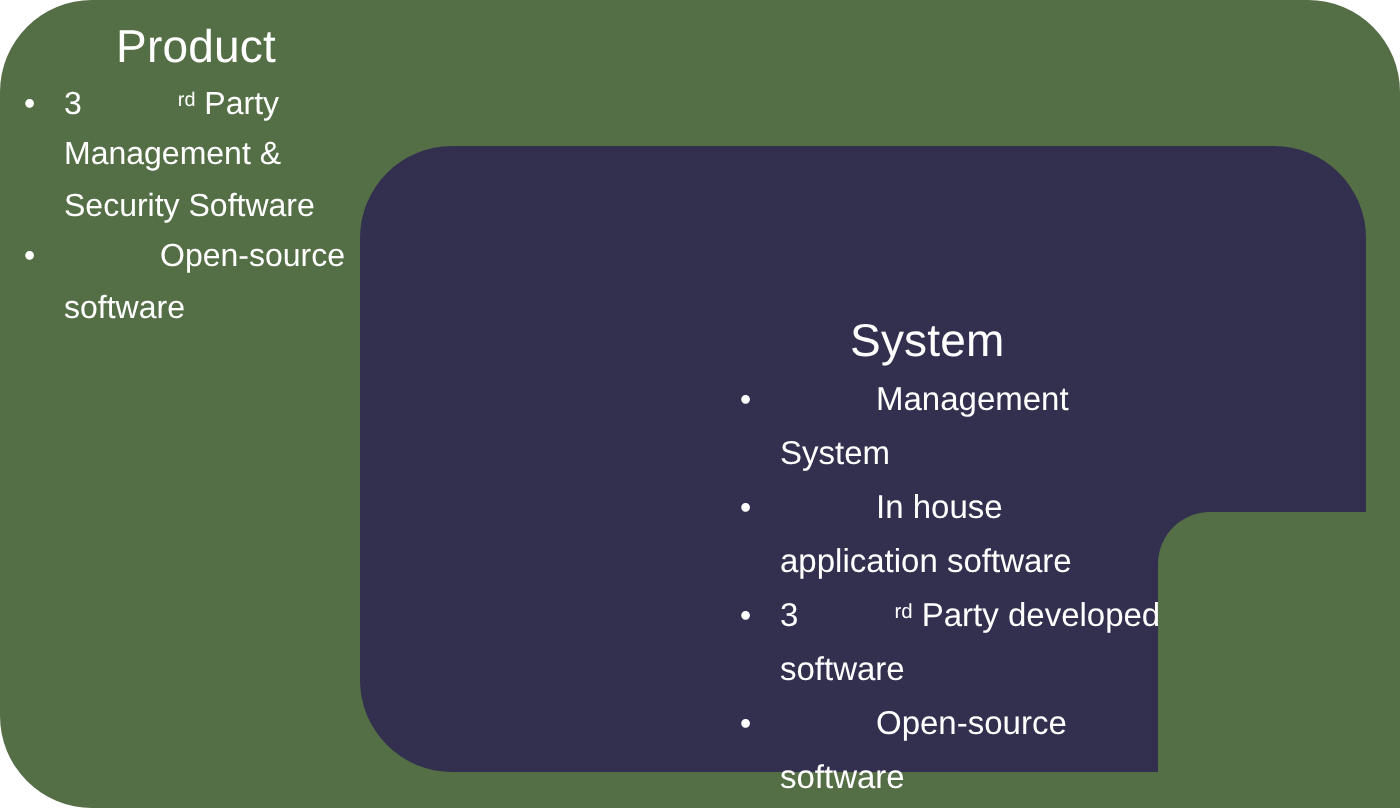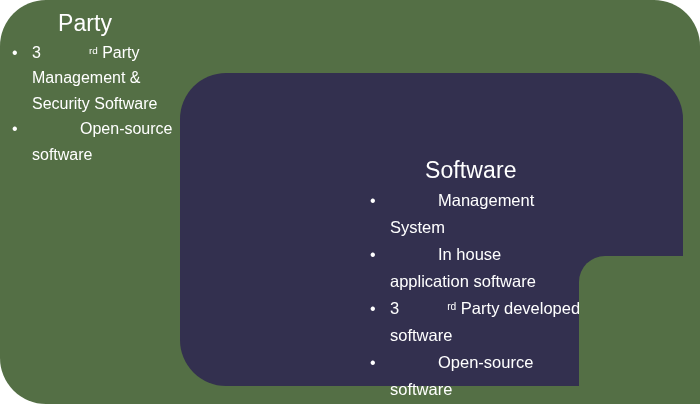--- a/index.html
+++ b/index.html
@@ -117,38 +117,38 @@
     margin-left: 48px;
   }
 </style>
 </head>
 <body>
 
 <div id="canvas" style="background: rgb(255, 255, 255);">
 
   <div class="box" id="system-box" style="background: rgb(84, 111, 69);">
 
-    <div class="section-title" id="system-title" style="color: rgb(255, 255, 255);">Party</div>
+    <div class="section-title" id="system-title" style="color: rgb(255, 255, 255);">Product</div>
 
     <ul class="bullets" id="system-bullets" style="color: rgb(255, 255, 255);">
       <li>
         <span class="btxt">
           <span>3</span><sup>rd</sup><span> Party Management &amp; Security Software</span>
         </span>
       </li>
       <li>
         <span class="btxt">
           <span></span><sup></sup><span>Open-source software</span>
         </span>
       </li>
     </ul>
 
     <div class="box" id="product-box" style="background: rgb(51, 48, 79);">
 
-      <div class="section-title" id="product-title" style="color: rgb(255, 255, 255);">Software</div>
+      <div class="section-title" id="product-title" style="color: rgb(255, 255, 255);">System</div>
 
       <ul class="bullets" id="product-bullets" style="color: rgb(255, 255, 255);">
         <li>
           <span class="btxt">
             <span></span><sup></sup><span>Management System</span>
           </span>
         </li>
         <li>
           <span class="btxt">
             <span></span><sup></sup><span>In house application software</span>

